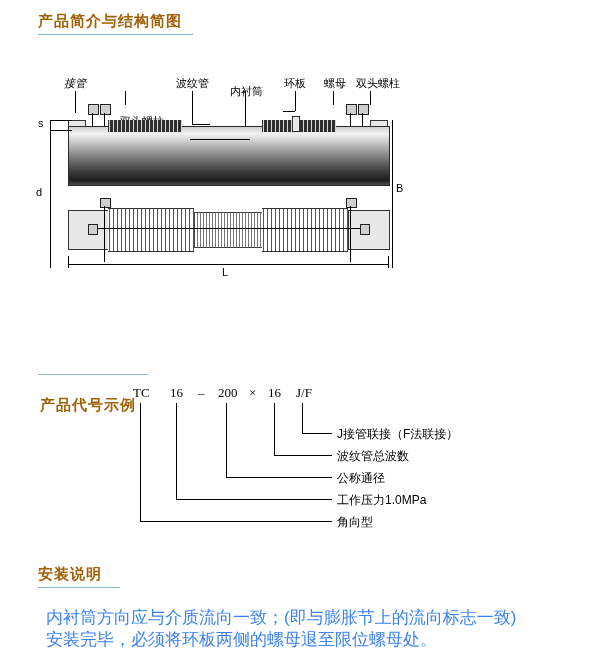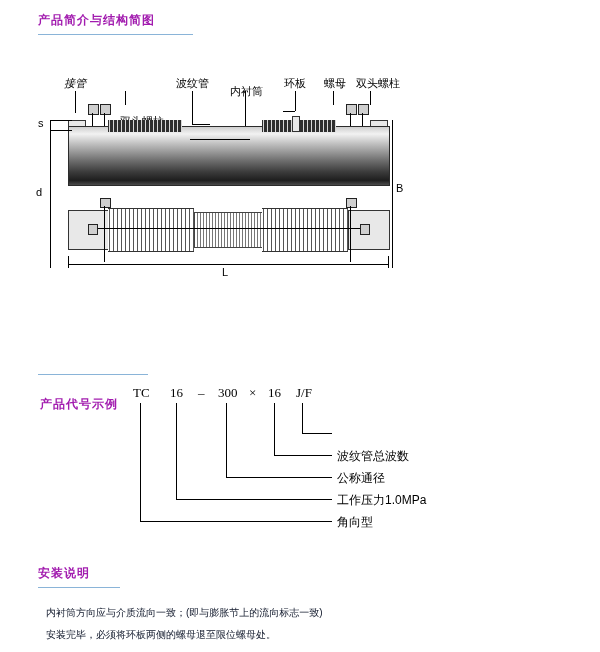--- a/index.html
+++ b/index.html
@@ -10,23 +10,23 @@
   body {
     width: 600px;
     height: 652px;
     position: relative;
     font-family: "Liberation Sans", sans-serif;
     color: #1a1a1a;
     overflow: hidden;
   }
   .section-title {
     position: absolute;
-    font-size: 12px;
+    font-size: 15px;
     font-weight: bold;
-    color: #a21caf;
+    color: #a16207;
     letter-spacing: 1px;
     white-space: nowrap;
   }
   .title-rule {
     position: absolute;
     height: 1px;
     background: #8ab4d8;
   }
   
   #diagram {
@@ -131,22 +131,22 @@
     background: #000;
   }
   .code-hline {
     position: absolute;
     height: 1px;
     background: #000;
   }
   
   .note-line {
     position: absolute;
-    font-size: 10px;
-    color: #0f172a;
+    font-size: 17px;
+    color: #3b82f6;
     white-space: nowrap;
   }
 </style>
 </head>
 <body>
 
 <div class="section-title" style="left:38px; top:12px;">产品简介与结构简图</div>
 <div class="title-rule" style="left:38px; top:34px; width:155px;"></div>
 
 <div id="diagram">
@@ -223,37 +223,38 @@
   <div class="dim-text" style="left:182px; top:206px;">L</div>
 </div>
 
 <div class="section-title" style="left:40px; top:352px;margin-top:44px;">产品代号示例</div>
 <div class="title-rule" style="left:38px; top:374px; width:110px;"></div>
 
 <div id="code-block">
   <div class="code-token" style="left:133px; top:10px;">TC</div>
   <div class="code-token" style="left:170px; top:10px;">16</div>
   <div class="code-token" style="left:198px; top:10px;">–</div>
-  <div class="code-token" style="left:218px; top:10px;">300</div>
+  <div class="code-token" style="left:218px; top:10px;">200</div>
   <div class="code-token" style="left:249px; top:10px;">×</div>
   <div class="code-token" style="left:268px; top:10px;">16</div>
   <div class="code-token" style="left:296px; top:10px;">J/F</div>
 
   <div class="code-vline" style="left:302px; top:28px; height:30px;"></div>
   <div class="code-vline" style="left:274px; top:28px; height:52px;"></div>
   <div class="code-vline" style="left:226px; top:28px; height:74px;"></div>
   <div class="code-vline" style="left:176px; top:28px; height:96px;"></div>
   <div class="code-vline" style="left:140px; top:28px; height:118px;"></div>
 
   <div class="code-hline" style="left:302px; top:58px; width:30px;"></div>
   <div class="code-hline" style="left:274px; top:80px; width:58px;"></div>
   <div class="code-hline" style="left:226px; top:102px; width:106px;"></div>
   <div class="code-hline" style="left:176px; top:124px; width:156px;"></div>
   <div class="code-hline" style="left:140px; top:146px; width:192px;"></div>
 
+  <div class="code-desc" style="left:337px; top:51px;">J接管联接（F法联接）</div>
   <div class="code-desc" style="left:337px; top:73px;">波纹管总波数</div>
   <div class="code-desc" style="left:337px; top:95px;">公称通径</div>
   <div class="code-desc" style="left:337px; top:117px;">工作压力1.0MPa</div>
   <div class="code-desc" style="left:337px; top:139px;">角向型</div>
 </div>
 
 <div class="section-title" style="left:38px; top:565px;text-align:right;">安装说明</div>
 <div class="title-rule" style="left:38px; top:587px; width:82px;"></div>
 
 <div class="note-line" style="left:46px; top:606px;">内衬筒方向应与介质流向一致；(即与膨胀节上的流向标志一致)</div>

